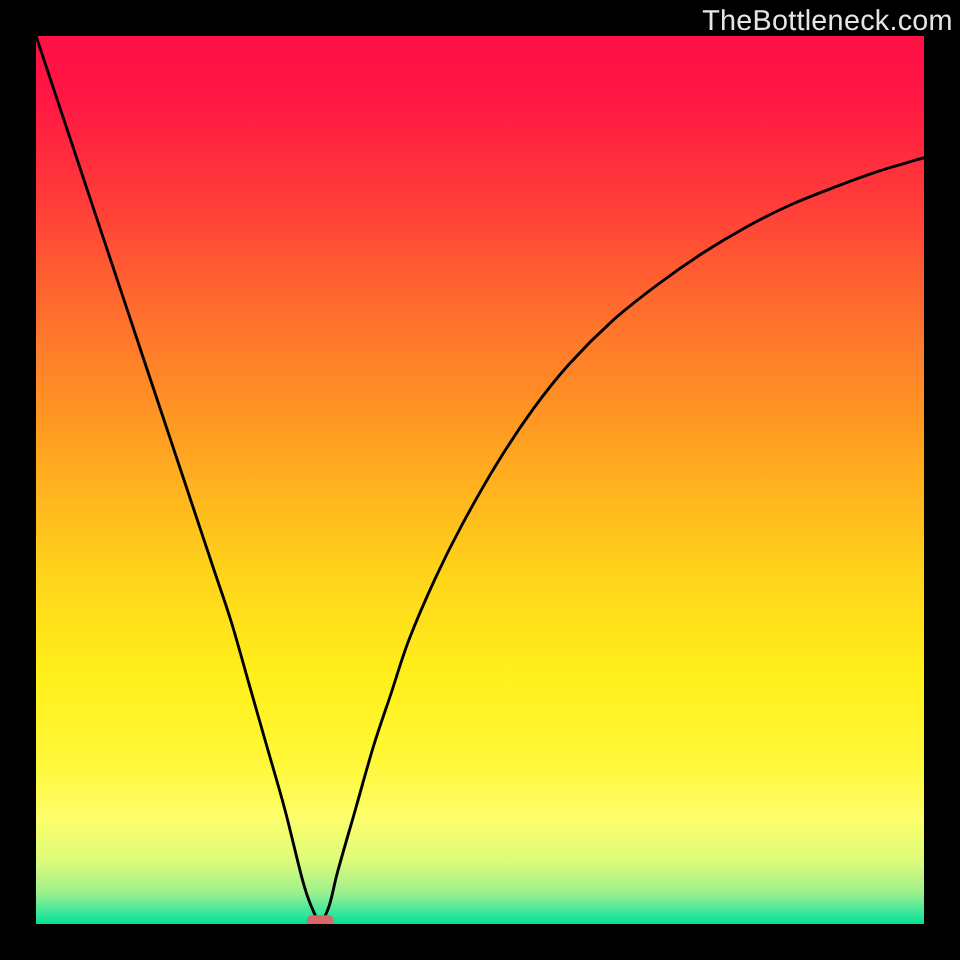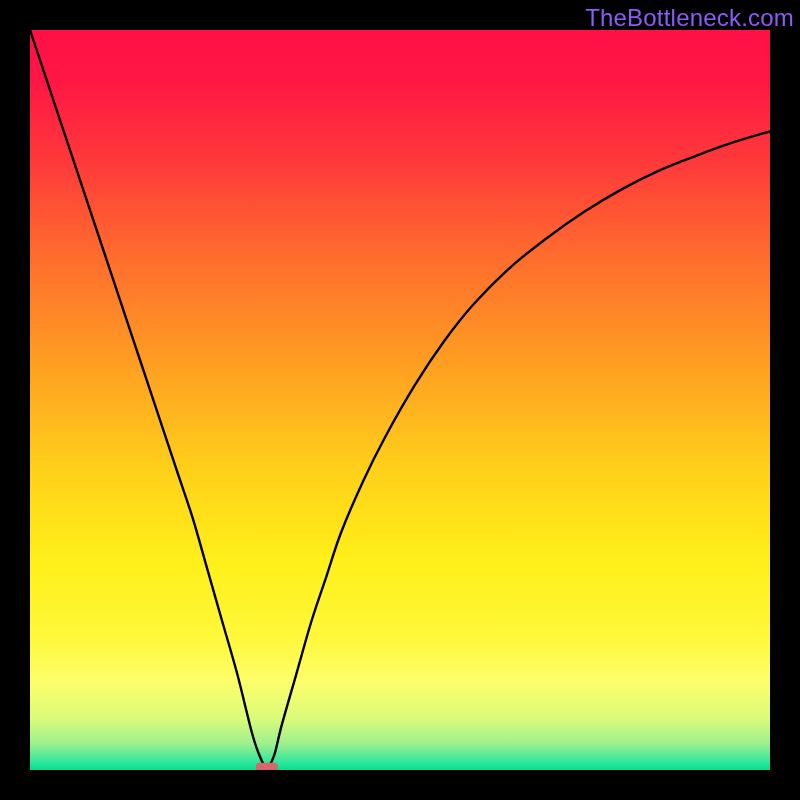--- a/index.html
+++ b/index.html
@@ -23,21 +23,21 @@
     position: absolute;
     left: 30px;
     top: 30px;
     width: 740px;
     height: 740px;
   }
   .watermark {
     position: absolute;
     top: 4px;
     right: 6px;
-    color: #8b5cf6;
+    color: #e5e5e5;
     font-size: 24px;
     font-weight: 500;
     letter-spacing: 0.2px;
     font-family: Arial, Helvetica, sans-serif;
   }
   svg { display: block; }
 </style>
 </head>
 <body>
 

